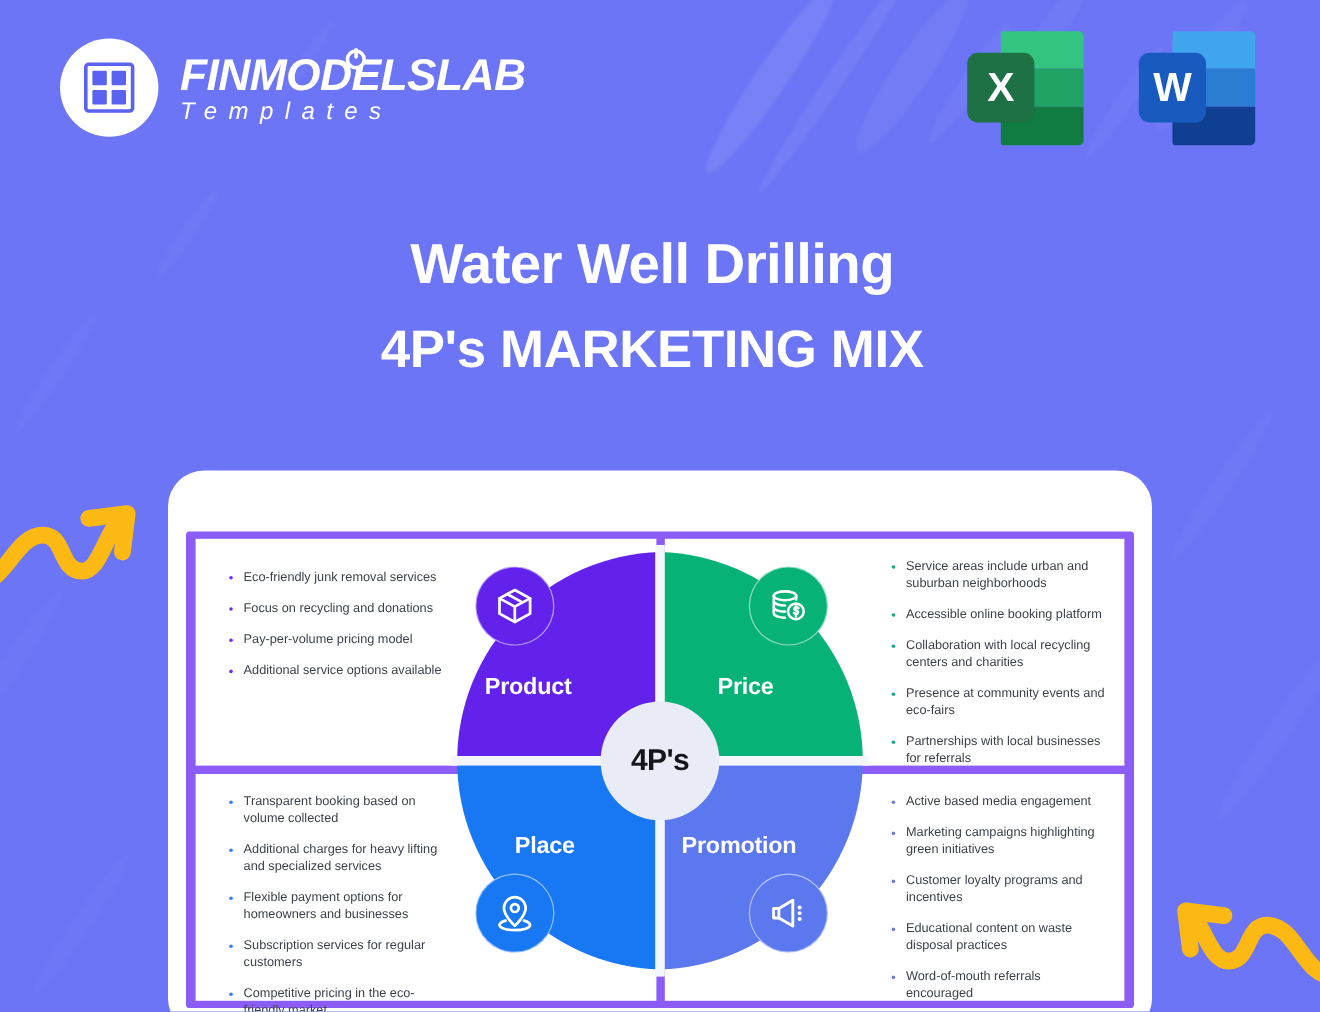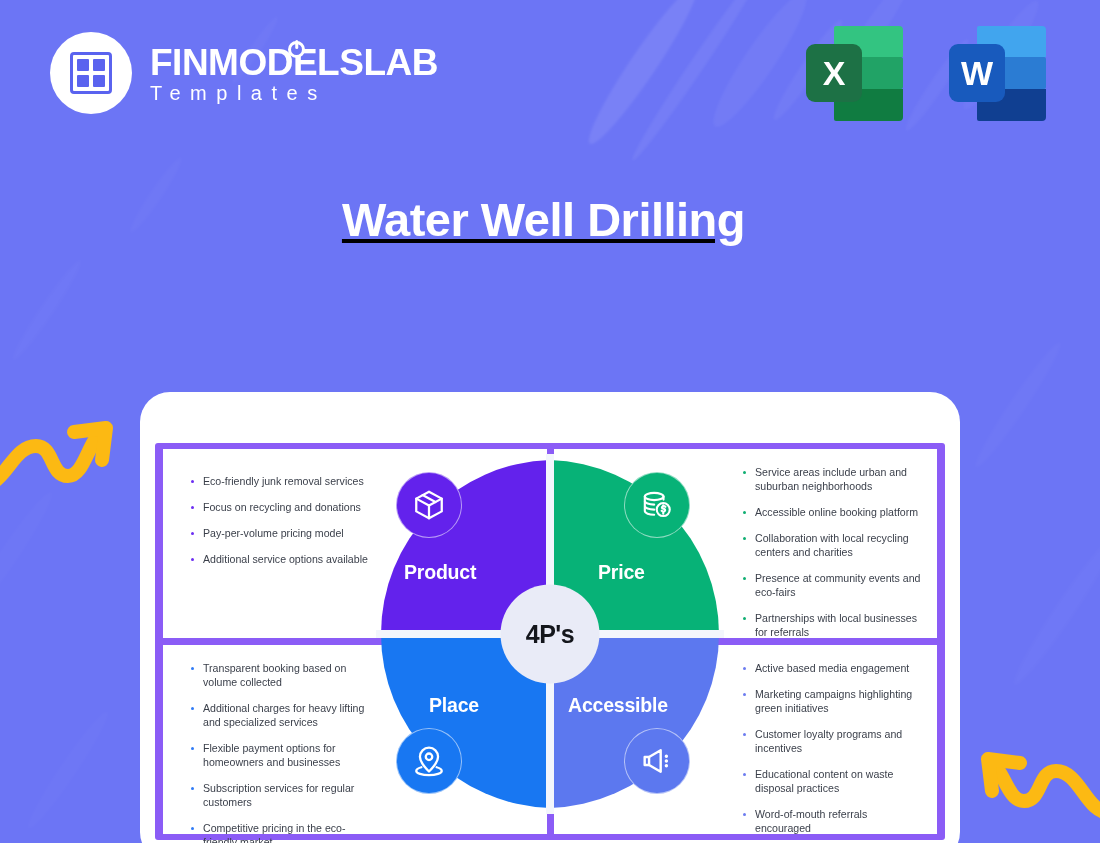--- a/index.html
+++ b/index.html
@@ -23,21 +23,21 @@
   .header { position:absolute; top:0; left:0; right:0; height:150px; }
 
   .logo-wrap { position:absolute; left:50px; top:32px; display:flex; align-items:center; gap:18px; }
   .logo-circle {
     width:82px; height:82px; border-radius:50%; background:#fff;
     display:flex; align-items:center; justify-content:center; flex:0 0 auto;
   }
   .logo-grid { width:42px; height:42px; border:3.5px solid #5a63ef; border-radius:4px;
                display:grid; grid-template-columns:1fr 1fr; grid-template-rows:1fr 1fr; gap:3.5px; padding:4px; }
   .logo-grid i { background:#5a63ef; border-radius:1px; display:block; }
-  .logo-text { display:flex; flex-direction:column; gap:2px; }
+  .logo-text { display:flex; flex-direction:column; gap:2px;font-style:italic; }
   .logo-name {
     font-size:37px; font-weight:800; color:#fff; letter-spacing:-.5px; line-height:1;
     position:relative; white-space:nowrap;
   }
   .logo-name .omark {
     position:absolute; width:17px; height:17px; border:3.5px solid #fff; border-radius:50%;
     left:138px; top:-3px; background:#6c75f5;
   }
   .logo-name .omark::after {
     content:""; position:absolute; left:50%; top:-4px; width:3.5px; height:9px;
@@ -49,21 +49,21 @@
   .office-icons { position:absolute; right:54px; top:26px; display:flex; gap:46px; }
   .off-ic { position:relative; width:97px; height:95px; }
   .off-ic .sheet { position:absolute; border-radius:2px; }
   .off-badge {
     position:absolute; left:0; top:18px; width:56px; height:58px; border-radius:9px;
     display:flex; align-items:center; justify-content:center;
     color:#fff; font-size:34px; font-weight:700; font-family:"Liberation Sans", sans-serif;
   }
 
   
-  .title-block { position:absolute; top:192px; left:0; right:13px; text-align:center;text-decoration:underline; }
+  .title-block { position:absolute; top:192px; left:0; right:13px; text-align:center; }
   .title-l1 { font-size:47px; font-weight:800; color:#fff; letter-spacing:-.5px; line-height:1.18; }
   .title-l2 { font-size:44px; font-weight:800; color:#fff; letter-spacing:-.3px; line-height:1.18; margin-top:19px; }
 
   
   .arrow { position:absolute; pointer-events:none; }
   .arrow-left  { left:-12px; top:402px; }
   .arrow-right { right:-6px;  top:737px; }
 
   
   .card {
@@ -189,20 +189,21 @@
       <div class="off-badge" style="background:#185abd;">
         <span>W</span>
       </div>
     </div>
 
   </div>
 </div>
 
 <div class="title-block">
   <div class="title-l1">Water Well Drilling</div>
+  <div class="title-l2">4P's MARKETING MIX</div>
 </div>
 
 <div class="arrow arrow-left">
   <svg width="130" height="95" viewBox="0 0 130 95">
     <path d="M-8 84 C18 84 24 44 48 44 C66 44 62 74 80 74 C96 74 100 40 114 30" fill="none" stroke="#fcb913" stroke-width="14" stroke-linecap="round"></path>
     <path d="M86 30 L118 26 L114 58" fill="none" stroke="#fcb913" stroke-width="14" stroke-linecap="round" stroke-linejoin="round"></path>
   </svg>
 </div>
 
 <div class="arrow arrow-right">
@@ -270,21 +271,21 @@
 
     <path d="M174 180 L174 354 A174 174 0 0 0 343 180 Z" fill="#5c78ef"></path>
 
     <rect x="170" y="0" width="8" height="360" fill="#f3f6fc"></rect>
     <rect x="0" y="176" width="348" height="8" fill="#f3f6fc"></rect>
   </svg>
 
   <div class="quad-label lbl-product">Product</div>
   <div class="quad-label lbl-price">Price</div>
   <div class="quad-label lbl-place">Place</div>
-  <div class="quad-label lbl-promotion">Accessible</div>
+  <div class="quad-label lbl-promotion">Promotion</div>
 
   <div class="icon-circle ic-product">
     <svg width="34" height="34" viewBox="0 0 24 24" fill="none" stroke="#fff" stroke-width="1.6" stroke-linecap="round" stroke-linejoin="round">
       <path d="M21 7.5 12 2.6 3 7.5v9L12 21.4l9-4.9z"></path>
       <path d="M3 7.5 12 12.4l9-4.9"></path>
       <path d="M12 12.4V21.4"></path>
       <path d="M7.5 5 16.5 9.9"></path>
     </svg>
   </div>
 

